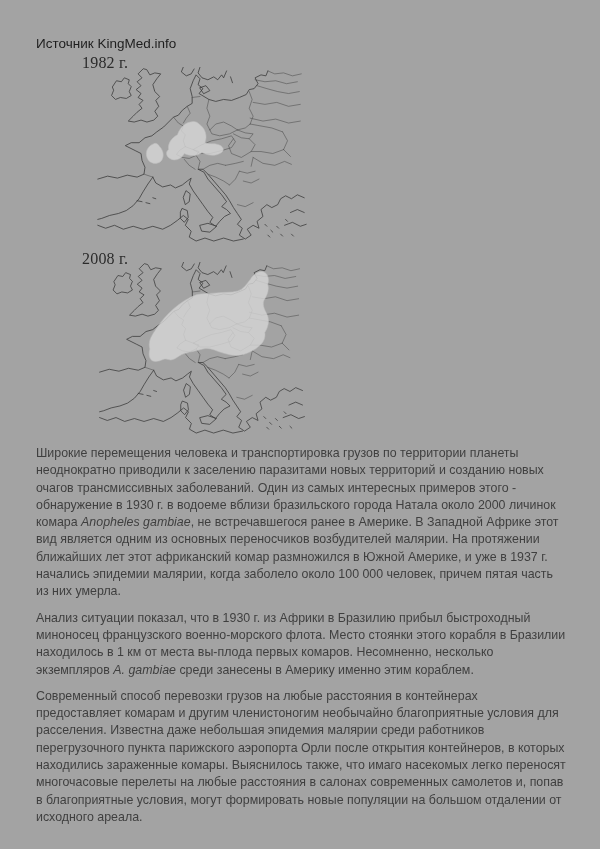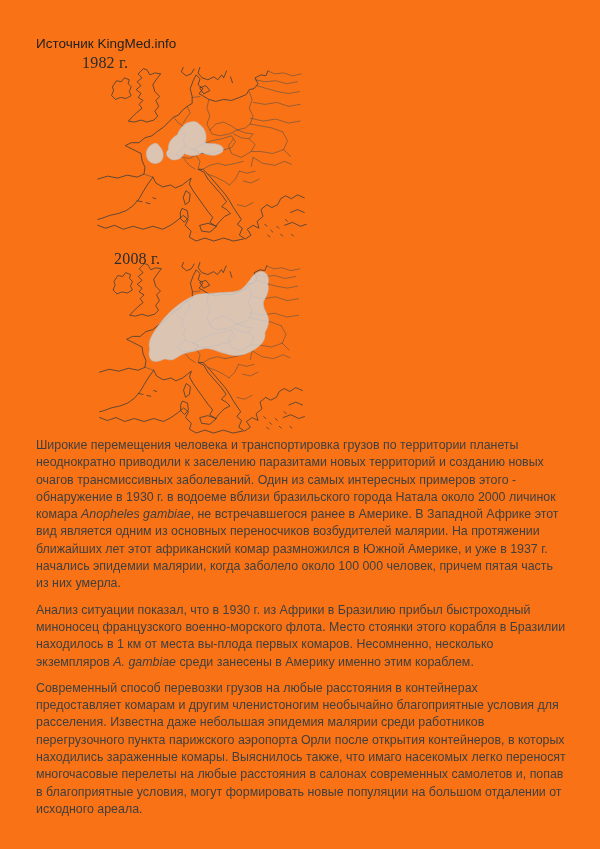--- a/index.html
+++ b/index.html
@@ -1,39 +1,39 @@
 <!DOCTYPE html>
 <html><head>
 <meta charset="utf-8">
 <style>
   html,body{margin:0;padding:0;background:#888;}
   .page{
-    position:relative;width:600px;height:849px;background:#f97316;
+    position:relative;width:600px;height:849px;background:#a3a3a3;
     font-family:"Liberation Sans","DejaVu Sans",sans-serif;color:#3d3d3d;
     overflow:hidden;margin:0 auto;
   }
   .source-line{
     position:absolute;left:36px;top:36px;font-size:13.5px;color:#1e1e1e;
   }
   .year-label{
     position:absolute;left:82px;font-family:"Liberation Serif","DejaVu Serif",serif;
     font-size:16px;color:#2b2b2b;letter-spacing:0.2px;
   }
   #year-1982{top:54px;}
-  #year-2008{top:250px;margin-left:32px;}
+  #year-2008{top:250px;}
   .map-svg{position:absolute;left:96px;display:block;}
   #map-1982{top:67px;}
   #map-2008{top:262px;}
   .text-col{
     position:absolute;left:36px;top:437px;width:530px;
     font-size:12.4px;line-height:17.3px;color:#3f3f3f;
   }
   .caption{margin:0 0 10px 0;}
   .caption b{color:#333;}
-  .text-col p.bodyp{margin:0 0 9px 0;}
+  .text-col p.bodyp{margin:8px 0 9px 0;}
   i{font-style:italic;}
 </style>
 </head>
 <body>
 
 <svg width="0" height="0" style="position:absolute" aria-hidden="true">
   <defs>
     <g id="eu-base" fill="none" stroke="#3b3b3b" stroke-width="0.8" stroke-linejoin="round" stroke-linecap="round">
 
       <path d="M15,20 L19,14 L24,15 L27,11 L32,13 L31,17 L34,20 L32,25 L34,29 L29,32 L23,31 L18,33 L14,29 L16,24 Z"></path>

